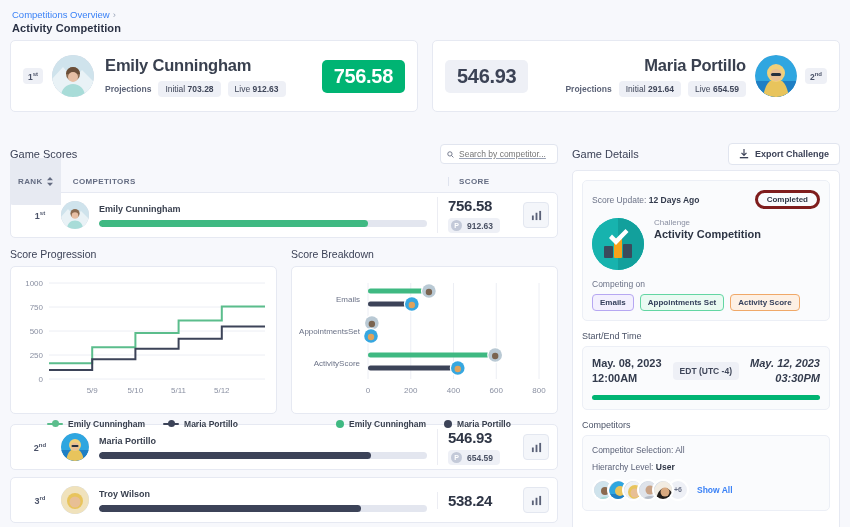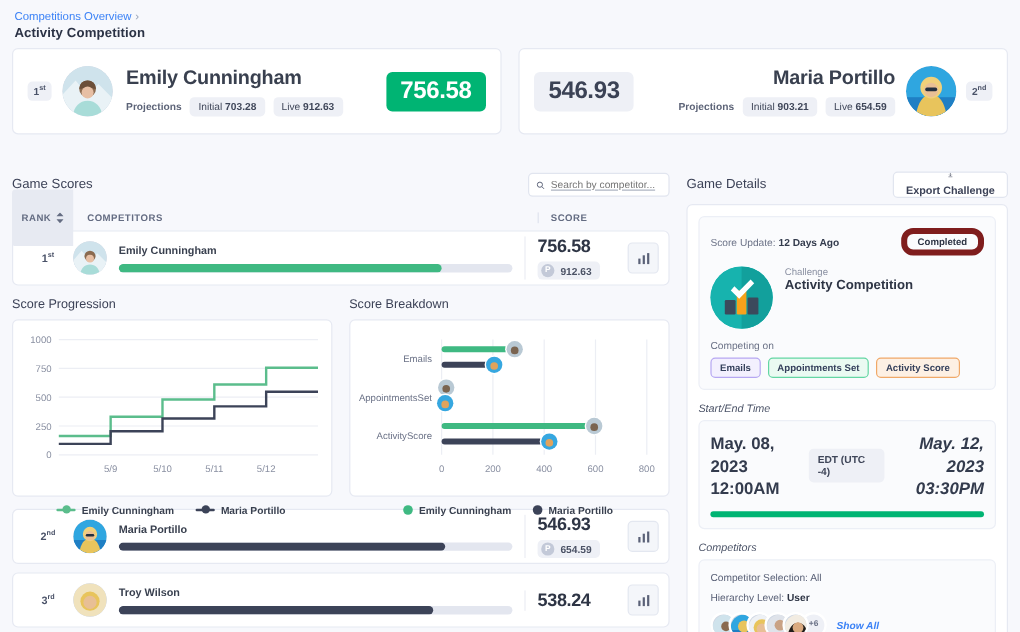--- a/index.html
+++ b/index.html
@@ -52,21 +52,21 @@
   .sec-title { font-size: 11px; color: #3c4257; font-weight: normal; }
   .search {
     display: flex; align-items: center; gap: 5px;
     border: 1px solid #e1e5ef; background: #fff; border-radius: 4px;
     height: 20px; width: 118px; padding: 0 6px;
   }
   .search input { border: 0; outline: 0; font-size: 8.5px; color: #9aa2b4; width: 92px; font-family: inherit; background: transparent; text-decoration: underline;}
   .export-btn {
     display: flex; align-items: center; gap: 6px; border: 1px solid #e1e5ef;
     background: #fff; border-radius: 4px; height: 22px; padding: 0 10px;
-    font-size: 9px; font-weight: bold; color: #3c4257; cursor: pointer; flex-direction: column;
+    font-size: 9px; font-weight: bold; color: #3c4257; cursor: pointer;
   }
 
   
   .thead { display: flex; align-items: center; height: 22px; margin-top: 4px; font-size: 8px; letter-spacing: .4px; color: #646c82; font-weight: bold;}
   .th-rank { background: #e7eaf2; border-radius: 3px 0 0 3px; padding: 19px 8px; display: flex; align-items: center; gap: 4px; }
   .th-comp { padding-left: 12px; flex: 1; }
   .th-score { width: 110px; border-left: 1px solid #dfe3ee; padding-left: 10px; }
   .trow {
     background: #fff; border: 1px solid #e6e9f2; border-radius: 5px;
     height: 46px; display: flex; align-items: center; padding: 0 8px; margin-bottom: 7px;
@@ -94,45 +94,45 @@
   .leg .dot { width: 8px; height: 8px; border-radius: 50%; }
   .leg .ln { width: 16px; height: 2.5px; border-radius: 2px; position: relative; }
   .leg .ln::after { content:''; position:absolute; left:5px; top:-2.5px; width:7px; height:7px; border-radius:50%; }
 
   
   .panel { background: #fff; border: 1px solid #e6e9f2; border-radius: 5px; padding: 9px; margin-top: 4px; height: 366px; overflow: hidden; }
   .sub-card { background: #fafbfd; border: 1px solid #eceff6; border-radius: 5px; padding: 9px; }
   .su-row { display: flex; align-items: center; justify-content: space-between; }
   .su-text { font-size: 8.5px; color: #6b7287; }
   .su-text b { color: #333b4d; }
-  .badge-completed { border: 5px solid #7f1d1d; color: #2e3545; border-radius: 10px; font-size: 8px; font-weight: bold; padding: 2px 9px; }
+  .badge-completed { border: 3px solid #7f1d1d; color: #2e3545; border-radius: 10px; font-size: 8px; font-weight: bold; padding: 2px 9px; }
   .chal { display: flex; gap: 10px; margin-top: 9px; }
   .chal-ico { width: 52px; height: 52px; border-radius: 50%; background: #17b3ae; flex: none; position: relative; overflow: hidden; }
   .chal-lab { font-size: 8px; color: #8a90a2; }
   .chal-title { font-size: 11px; font-weight: bold; color: #2e3545; margin: 1px 0 3px; }
   .chal-desc { font-size: 8px; color: #6b7287; line-height: 1.45; }
   .sec-lab { font-size: 8.5px; color: #6b7287; margin: 9px 0 5px; }
   .tags { display: flex; gap: 6px; }
   .tag { font-size: 8px; font-weight: bold; padding: 3px 7px; border-radius: 4px; }
   .tag.purple { background: #f3f0fe; border: 1px solid #b6a7f2; color: #35405c; }
   .tag.green { background: #eafaf2; border: 1px solid #63d6a3; color: #35405c; text-align: center; }
   .tag.orange { background: #fdf0e4; border: 1px solid #f0a868; color: #35405c; }
-  .blk-lab { font-size: 9px; color: #4c5468; font-weight: normal; margin: 10px 0 5px; font-style: italic; }
+  .blk-lab { font-size: 9px; color: #4c5468; font-weight: normal; margin: 10px 0 5px; }
   .time-row { display: flex; align-items: center; justify-content: space-between; }
-  .time-l, .time-r { font-size: 14px; color: #333b4d; font-weight: bold; line-height: 1.35; }
+  .time-l, .time-r { font-size: 11px; color: #333b4d; font-weight: bold; line-height: 1.35; }
   .time-r { text-align: right; font-style: italic; }
   .tz { background: #eef0f6; border-radius: 4px; font-size: 8.5px; font-weight: bold; color: #3f4659; padding: 4px 7px; }
   .time-bar { height: 5px; border-radius: 3px; background: #00b473; margin-top: 9px; }
   .hl { font-size: 8.5px; color: #5a6177; margin-bottom: 7px; }
   .hl b { color: #2e3545; }
   .av-stack { display: flex; align-items: center; margin-top: 6px; }
   .av-stack .avatar { border: 2px solid #fff; margin-left: -7px; }
   .av-stack .avatar:first-child { margin-left: 0; }
   .more-chip { width: 22px; height: 22px; border-radius: 50%; background: #eef0f6; border: 2px solid #fff; margin-left: -7px; font-size: 7px; font-weight: bold; color: #6b7287; display: flex; align-items: center; justify-content: center; }
-  .show-all { font-size: 8.5px; color: #3b82f6; font-weight: bold; margin-left: 8px; cursor: pointer; font-style: italic; }
+  .show-all { font-size: 8.5px; color: #3b82f6; font-weight: bold; margin-left: 8px; cursor: pointer; }
 </style>
 <style>#lg0::after{background:#5bbd8c;}#lg1::after{background:#3c4358;}</style></head>
 <body>
 
 <div class="page">
 
   <div class="crumbs">
     <span>Competitions Overview</span><span class="sep">›</span>
   </div>
   <div class="page-title">Activity Competition</div>
@@ -170,21 +170,21 @@
       <div class="bigscore">756.58</div>
     </div>
 
     <div class="lcard">
       <div class="bigscore grey">546.93</div>
       <div style="flex:1"></div>
       <div style="text-align:right; margin-right:9px;">
         <div class="lname">Maria Portillo</div>
         <div class="projline" style="justify-content:flex-end;">
           <span class="proj-label">Projections</span>
-          <span class="pill"><span>Initial</span> <b>903.21</b></span>
+          <span class="pill"><span>Initial</span> <b>291.64</b></span>
           <span class="pill"><span>Live</span> <b>654.59</b></span>
         </div>
       </div>
       <div class="avatar av-sm">
         <svg viewBox="0 0 42 42" width="42" height="42">
             <defs>
               <clipPath id="c2">
                 <circle cx="21" cy="21" r="21"></circle>
               </clipPath>
             </defs>

